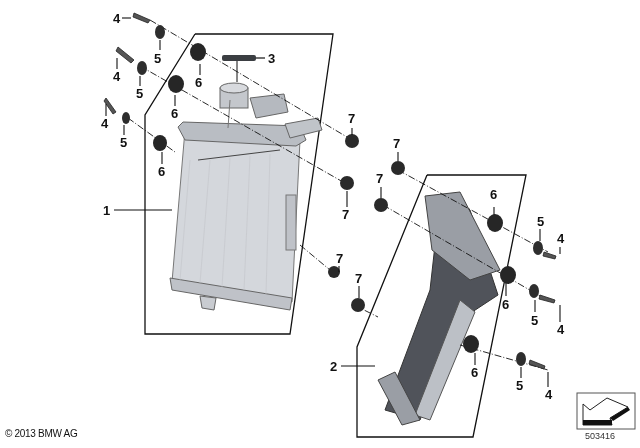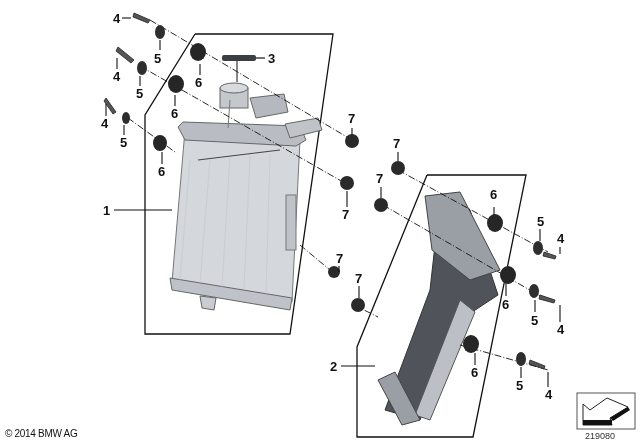--- a/index.html
+++ b/index.html
@@ -161,14 +161,14 @@
     <div class="lbl" style="left: 471px; top: 366px;">6</div>
     <div class="lbl" style="left: 537px; top: 215px;">5</div>
     <div class="lbl" style="left: 557px; top: 232px;">4</div>
     <div class="lbl" style="left: 531px; top: 314px;">5</div>
     <div class="lbl" style="left: 557px; top: 323px;">4</div>
     <div class="lbl" style="left: 516px; top: 379px;">5</div>
     <div class="lbl" style="left: 545px; top: 388px;">4</div>
     <div class="lbl" style="left: 330px; top: 360px;">2</div>
   </div>
 
-<div class="copyright">© 2014 BMW AG</div>
-<div class="figno">219080</div>
+<div class="copyright">© 2013 BMW AG</div>
+<div class="figno">503416</div>
 
 </body></html>

